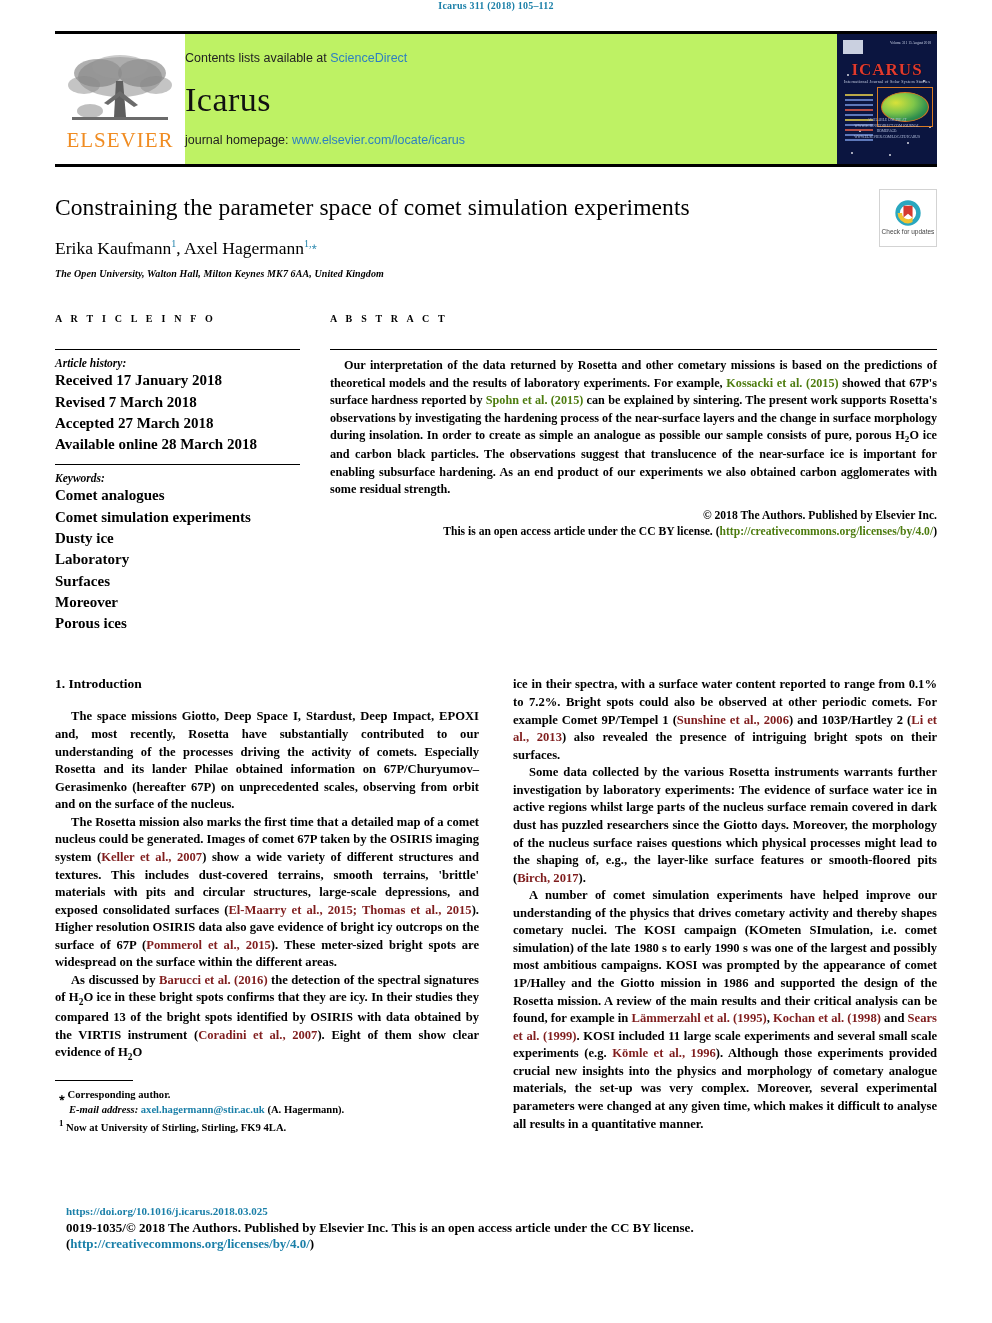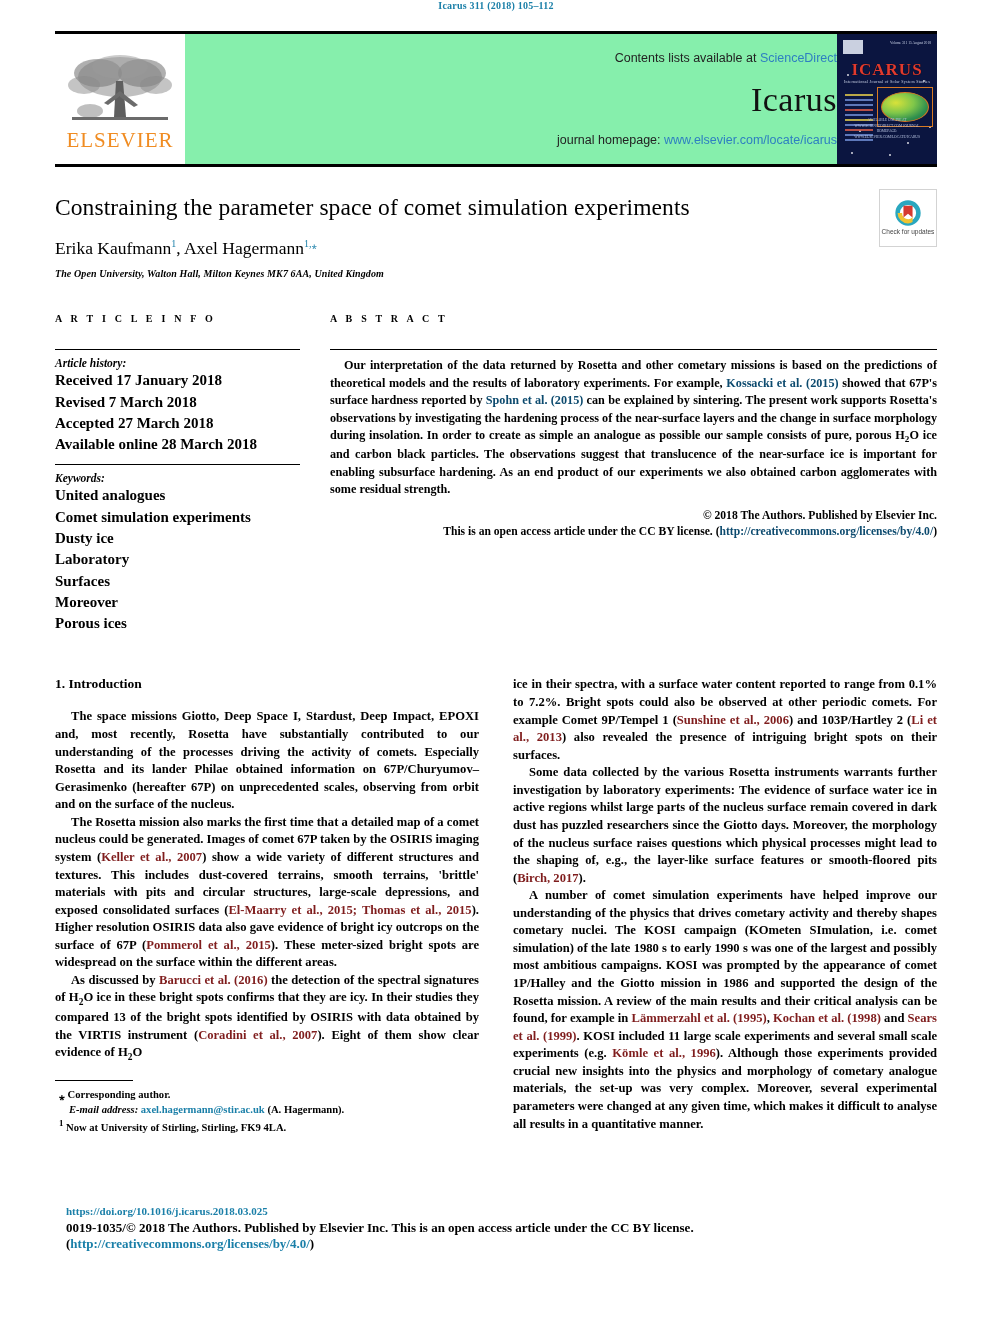--- a/index.html
+++ b/index.html
@@ -56,24 +56,24 @@
   .elsevier-word {
     color: #f08c22;
     font-family: "Liberation Serif", serif;
     font-size: 21px;
     letter-spacing: 1px;
     line-height: 1;
     margin-top: 1px;
   }
   .mast-center {
     flex: 1 1 auto;
-    background: #86efac;
+    background: #bef264;
     display: flex;
     flex-direction: column;
-    align-items: flex-end;
+    align-items: flex-start;
     justify-content: center;
     position: relative;
   }
   .contents-line {
     font-family: "Liberation Sans", sans-serif;
     font-size: 12.5px;
     color: #222;
     margin-top: 6px;
   }
   .contents-line a { color:#2e7fc1; text-decoration:none; }
@@ -219,21 +219,21 @@
   }
   .kw-rule { border-top: 1px solid #000; margin: 9px 0 7px 0; }
 
   .abstract-body {
     font-size: 12.2px;
     line-height: 1.43;
     text-align: justify;
     font-weight: bold;
   }
   .abstract-body .indent { text-indent: 14px; display:block; }
-  .abstract-body a, .lnk { color:#0c4a6e; text-decoration:none; }
+  .abstract-body a, .lnk { color:#4d7c0f; text-decoration:none; }
   .copyright {
     text-align: right;
     font-size: 11.6px;
     font-weight: bold;
     margin-top: 9px;
     line-height: 1.45;
   }
   .license-line { text-align: right; font-size: 11.6px; font-weight:bold; }
 
   
@@ -386,21 +386,21 @@
       <div class="sec-head">A R T I C L E   I N F O</div>
       <div class="hrule"></div>
       <div class="info-label">Article history:</div>
       <div class="info-line">Received 17 January 2018</div>
       <div class="info-line">Revised 7 March 2018</div>
       <div class="info-line">Accepted 27 March 2018</div>
       <div class="info-line">Available online 28 March 2018</div>
 
       <div class="kw-rule"></div>
       <div class="info-label">Keywords:</div>
-      <div class="info-line">United analogues</div>
+      <div class="info-line">Comet analogues</div>
       <div class="info-line">Comet simulation experiments</div>
       <div class="info-line">Dusty ice</div>
       <div class="info-line">Laboratory</div>
       <div class="info-line">Surfaces</div>
       <div class="info-line">Moreover</div>
       <div class="info-line">Porous ices</div>
     </div>
 
     <div class="col-abs">
       <div class="sec-head">A B S T R A C T</div>

